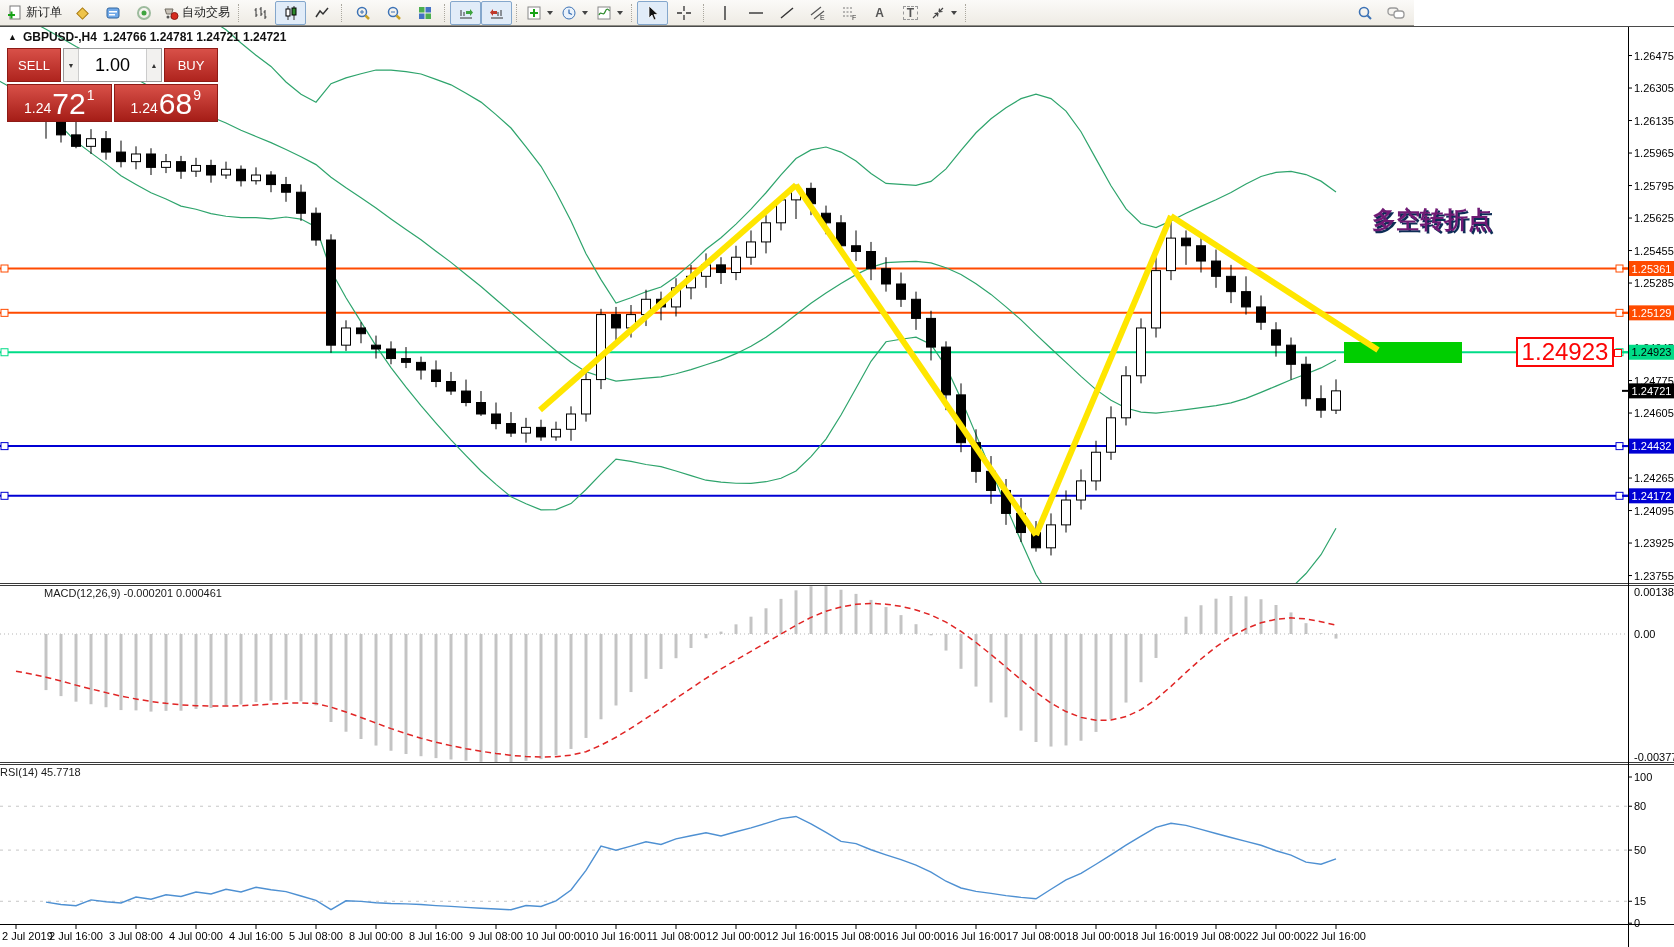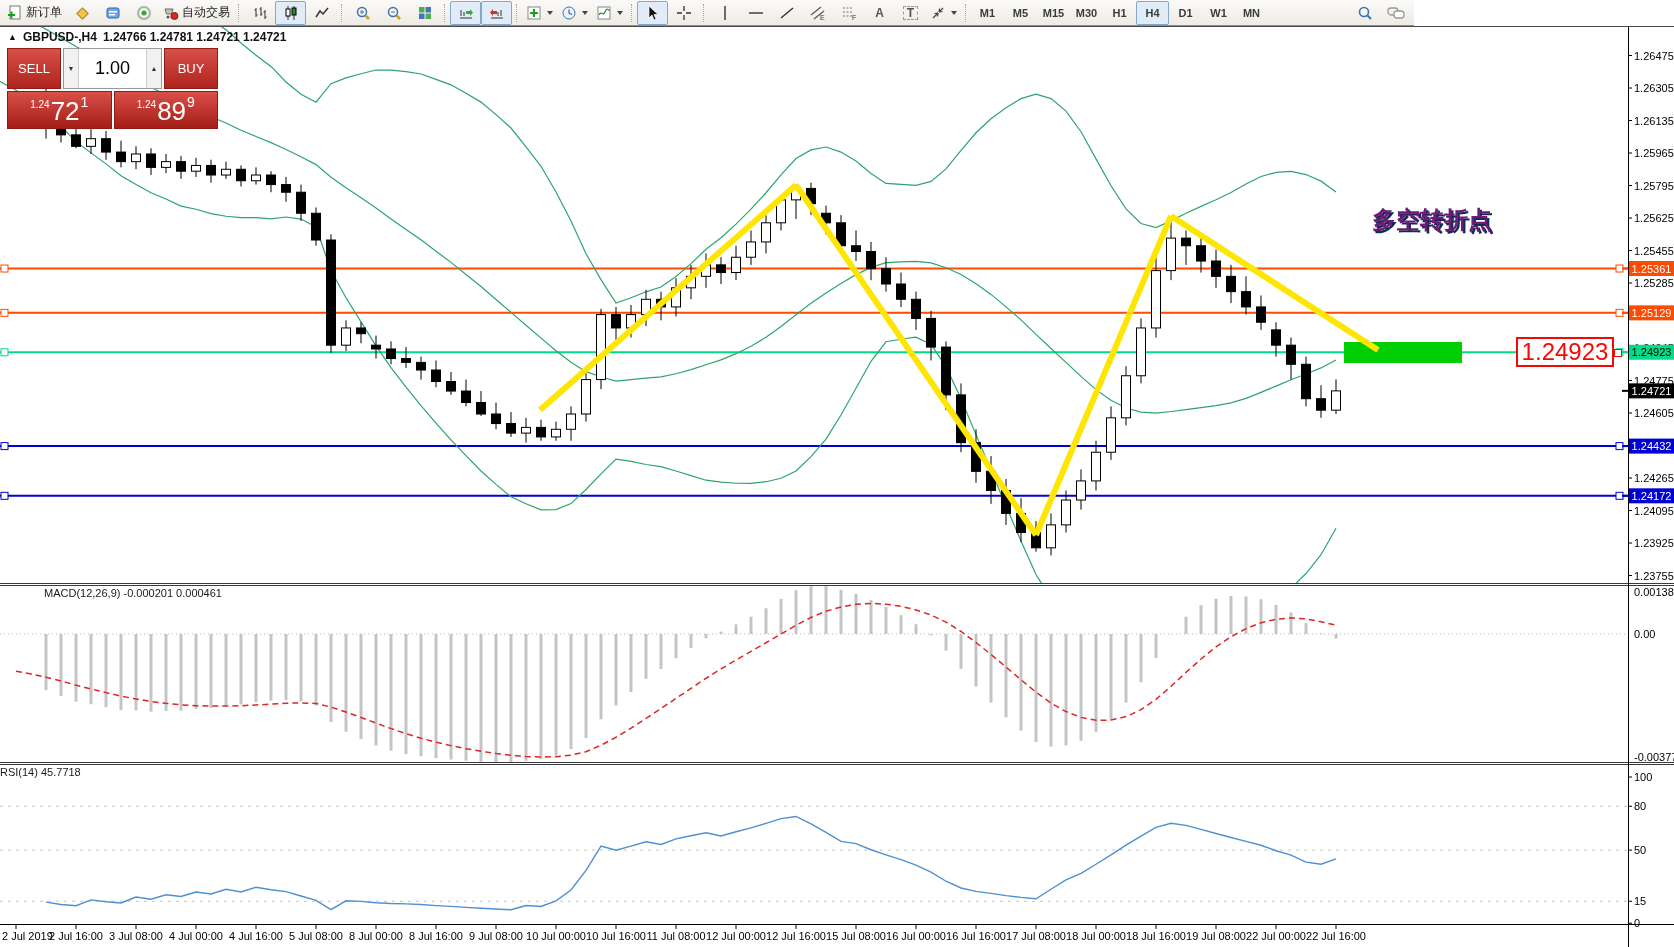--- a/index.html
+++ b/index.html
@@ -18,33 +18,33 @@
     border-top:4px solid #444;margin-left:2px;}
   .tf-btn{font-size:11px;font-weight:bold;color:#3c3c3c;min-width:25px;}
   .tb-right{margin-left:auto;display:flex;align-items:center;}
   .glyph{font-size:12px;line-height:12px;}
   
   .ov{position:absolute;z-index:3;}
   #ohlc-title{left:8px;top:30px;font-size:12px;font-weight:600;color:#111;display:flex;gap:6px;align-items:center;}
   #ohlc-title .tri{font-size:9px;}
   
   #ocw{left:7px;top:48px;width:211px;display:flex;flex-direction:column;gap:2px;}
-  .ocw-top{display:flex;gap:2px;height:41px;}
+  .ocw-top{display:flex;gap:2px;height:34px;}
   .redbtn{width:54px;background:linear-gradient(#D85048,#AF241E);color:#fff;font-size:13px;
     display:flex;align-items:center;justify-content:center;border:1px solid #8E1B16;box-sizing:border-box;}
   .vol{flex:1;display:flex;border:1px solid #999;background:#fff;box-sizing:border-box;}
   .vol-btn{width:15px;background:#F2F1EF;display:flex;align-items:center;justify-content:center;
     font-size:7px;color:#333;border:0;}
   .vol-btn.l{border-right:1px solid #CCC;} .vol-btn.r{border-left:1px solid #CCC;}
   #vol-input{flex:1;border:none;outline:none;text-align:center;font-size:18px;width:40px;color:#000;}
   .ocw-bottom{display:flex;gap:2px;height:38px;}
   .price-pane{flex:1;background:linear-gradient(#D85048,#A51D17);color:#fff;display:flex;
     align-items:flex-end;justify-content:center;padding-bottom:2px;border:1px solid #8E1B16;box-sizing:border-box;}
-  .pp-small{font-size:10px;margin-bottom:16px;}
-  .pp-big{font-size:26px;line-height:30px;margin:0 1px;}
+  .pp-small{font-size:14px;margin-bottom:3px;}
+  .pp-big{font-size:30px;line-height:30px;margin:0 1px;}
   .pp-sup{font-size:14px;align-self:flex-start;margin-top:2px;}
   #annotation{left:1372px;top:204px;font-size:24px;font-weight:bold;color:#701a75;
     text-shadow:2px 2px 0 #0d2d56;white-space:nowrap;}
   #price-callout{left:1516px;top:337px;width:94px;height:26px;line-height:26px;text-align:center;
     background:#fff;border:2px solid #FB0606;color:#FB0606;font-size:24px;}
   #callout-handle{left:1614px;top:349px;width:6px;height:6px;background:#fff;border:1px solid #FB0606;}
   .ind-label{font-size:11px;color:#1a1a1a;}
   #macd-label{left:4px;top:587px;padding-left:40px;}
   #rsi-label{left:0;top:766px;}
 </style>
@@ -212,31 +212,20 @@
       <span class="glyph" style="border:1px dashed #999;padding:0 3px;color:#555;font-weight:bold;">T</span>
     </div>
     <div class="tbtn">
       <svg width="16" height="16">
           <path d="M3 13 L8 8 M8 8 l-3.5 0.5 M8 8 l-0.5 3.5" stroke="#444" stroke-width="1.2" fill="none"></path>
           <path d="M13 3 L9 7 M9 7 l3.5 -0.5 M9 7 l0.5 -3.5" stroke="#444" stroke-width="1.2" fill="none"></path>
         </svg>
       <span class="caret"></span>
     </div>
     <div class="tsep"></div>
-    <div id="tf-list" style="display:flex;">
-        <div class="tbtn tf-btn">M1</div>
-        <div class="tbtn tf-btn">M5</div>
-        <div class="tbtn tf-btn">M15</div>
-        <div class="tbtn tf-btn">M30</div>
-        <div class="tbtn tf-btn">H1</div>
-        <div class="tbtn tf-btn pressed">H4</div>
-        <div class="tbtn tf-btn">D1</div>
-        <div class="tbtn tf-btn">W1</div>
-        <div class="tbtn tf-btn">MN</div>
-      </div>
     <div class="tb-right">
       <div class="tbtn">
         <svg width="16" height="16">
             <circle cx="7" cy="7" r="4.5" fill="none" stroke="#3C72B5" stroke-width="1.6"></circle>
             <path d="M10.5 10.5 L14 14" stroke="#3C72B5" stroke-width="2"></path>
           </svg>
       </div>
       <div class="tbtn">
         <svg width="18" height="16">
             <rect x="1" y="3" width="10" height="7" rx="3" fill="none" stroke="#9a9a9a" stroke-width="1.3"></rect>
@@ -695,21 +684,21 @@
       <div class="redbtn">BUY</div>
     </div>
     <div class="ocw-bottom">
       <div class="price-pane">
         <span class="pp-small">1.24</span>
         <span class="pp-big">72</span>
         <span class="pp-sup">1</span>
       </div>
       <div class="price-pane">
         <span class="pp-small">1.24</span>
-        <span class="pp-big">89</span>
+        <span class="pp-big">68</span>
         <span class="pp-sup">9</span>
       </div>
     </div>
   </div>
 
   <div id="annotation" class="ov">多空转折点</div>
   <div id="price-callout" class="ov">1.24923</div>
   <div id="callout-handle" class="ov"></div>
 
   <div id="macd-label" class="ov ind-label">

